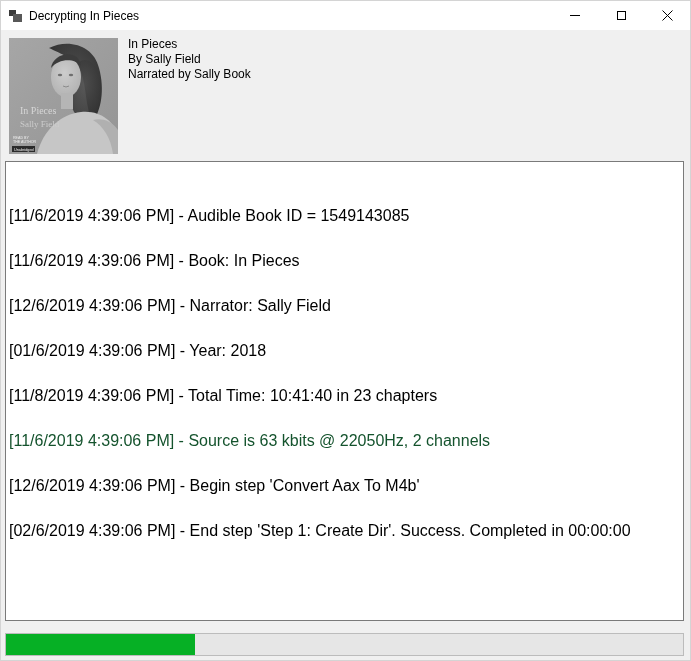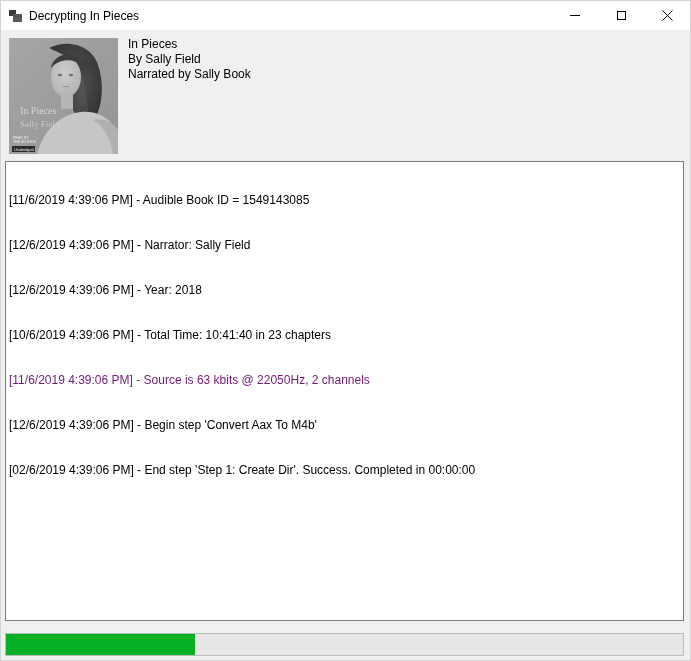--- a/index.html
+++ b/index.html
@@ -38,22 +38,22 @@
   }
   .header-info {
     position:absolute; left:127px; top:36px;
     font-size:12px; line-height:15px;
   }
   
   .logbox {
     position:absolute; left:4px; top:160px; width:679px; height:460px;
     background:#ffffff;
     border:1px solid #7a7a7a;
-    font-size:12px; line-height:15px;
-    padding:1px 0 0 3px;
+    font-size:16px; line-height:15px;
+    padding:16px 0 0 3px;
     overflow:hidden;
     white-space:pre;
     cursor:text;
   }
   .log-line { height:15px; }
   
   .progressbar {
     position:absolute; left:4px; top:632px; width:679px; height:23px;
     background:#e6e6e6;
     border:1px solid #bcbcbc;
@@ -129,24 +129,25 @@
   </svg>
 
   <div class="header-info">
     <div>In Pieces</div>
     <div>By Sally Field</div>
     <div>Narrated by Sally Book</div>
   </div>
 
   <div class="logbox">
     <div class="log-line">[11/6/2019 4:39:06 PM] - Audible Book ID = 1549143085</div>
+    <div class="log-line">[11/6/2019 4:39:06 PM] - Book: In Pieces</div>
     <div class="log-line">[12/6/2019 4:39:06 PM] - Narrator: Sally Field</div>
-    <div class="log-line">[12/6/2019 4:39:06 PM] - Year: 2018</div>
-    <div class="log-line">[10/6/2019 4:39:06 PM] - Total Time: 10:41:40 in 23 chapters</div>
-    <div class="log-line" style="color: #701a75;">[11/6/2019 4:39:06 PM] - Source is 63 kbits @ 22050Hz, 2 channels</div>
+    <div class="log-line">[01/6/2019 4:39:06 PM] - Year: 2018</div>
+    <div class="log-line">[11/8/2019 4:39:06 PM] - Total Time: 10:41:40 in 23 chapters</div>
+    <div class="log-line" style="color: #14532d;">[11/6/2019 4:39:06 PM] - Source is 63 kbits @ 22050Hz, 2 channels</div>
     <div class="log-line">[12/6/2019 4:39:06 PM] - Begin step 'Convert Aax To M4b'</div>
     <div class="log-line">[02/6/2019 4:39:06 PM] - End step 'Step 1: Create Dir'. Success. Completed in 00:00:00</div>
     
     
     
   </div>
 
   <div class="progressbar">
     <div class="progress-fill" style="width: 27.9%; background: rgb(6, 176, 37);"></div>
   </div>

